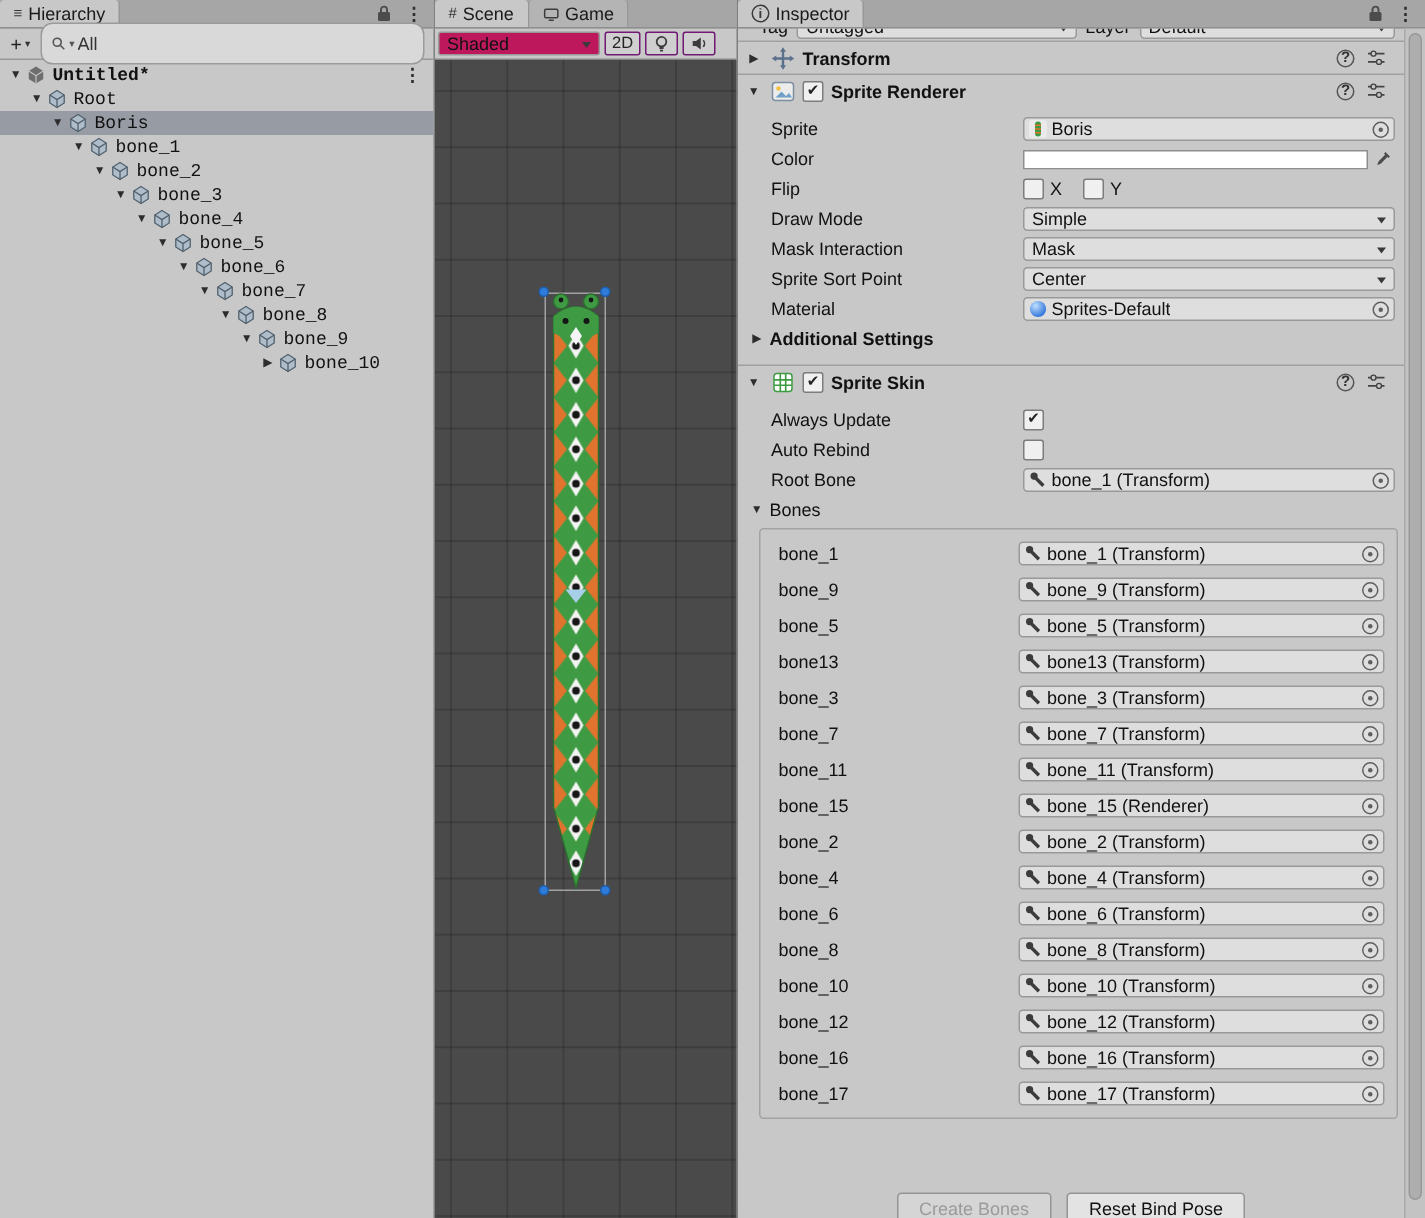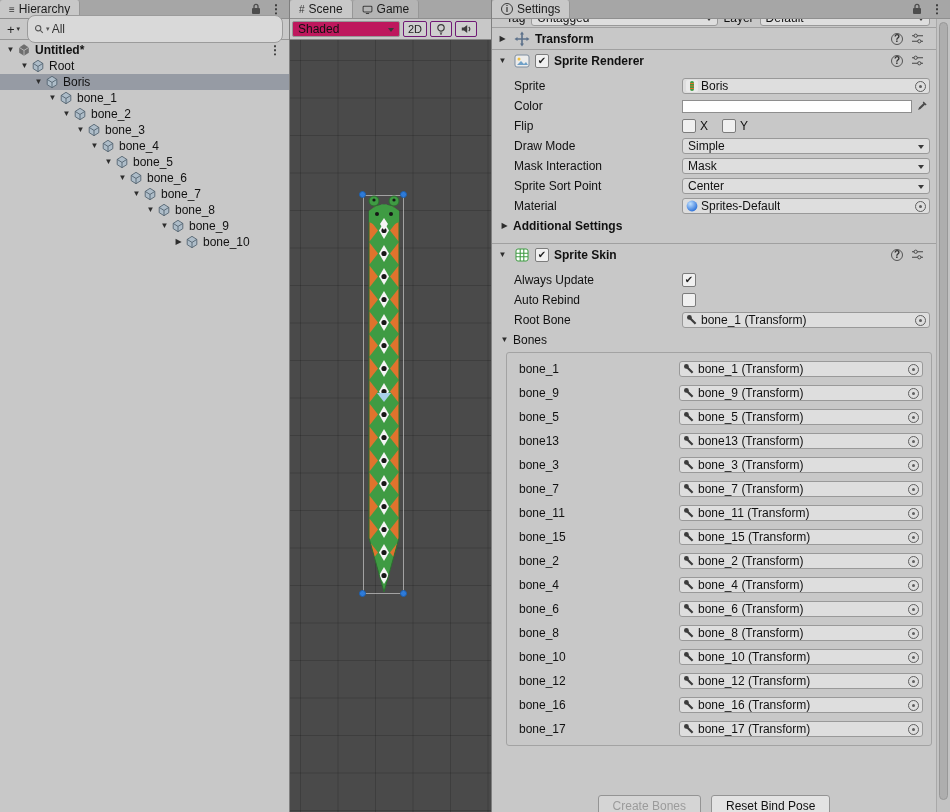--- a/index.html
+++ b/index.html
@@ -35,21 +35,21 @@
   .searchbox svg{width:10px;height:10px;flex:0 0 10px;}
   .searchbox input{border:none;background:transparent;outline:none;flex:1;min-width:0;font:12px "Liberation Sans",sans-serif;color:#333;padding:0;}
   .search-caret{font-size:7px;color:#555;}
   .tree{flex:1;overflow:hidden;padding-top:2px;}
   .tree-row{height:16px;display:flex;align-items:center;white-space:nowrap;}
   .tree-row.selected{background:var(--selection-row,#969ba4);}
   .tree-row.scene-row .t-label{font-weight:bold;}
   .t-arrow{width:13px;flex:0 0 13px;font-size:8px;color:#2d2d2d;text-align:center;line-height:1;}
   .t-icon{width:14px;height:14px;flex:0 0 14px;display:flex;}
   .t-icon svg{width:14px;height:14px;}
-  .t-label{margin-left:4px;}
+  .t-label{margin-left:4px;font-family:Liberation Mono, monospace;}
   .t-kebab{margin-left:auto;margin-right:8px;color:#2e2e2e;font-weight:bold;}
 
   
   .scene-toolbar{height:21px;flex:0 0 21px;border-bottom:1px solid #858585;display:flex;align-items:center;padding:0 2px;gap:3px;}
   .shading-dd{width:108px;height:16px;background:#be185d;border:1px solid #979797;border-radius:2px;display:flex;align-items:center;padding:0 5px;position:relative;}
   .tbtn{height:16px;min-width:22px;background:#cfcfcf;border:1px solid #701a75;border-radius:2px;display:flex;align-items:center;justify-content:center;padding:0 4px;font-size:11px;color:#222;}
   .tbtn svg{width:12px;height:12px;}
   .viewport{flex:1;position:relative;overflow:hidden;background:var(--scene-bg,#4a4a4a);
     background-image:linear-gradient(rgba(0,0,0,0.16) 1px,transparent 1px),
                      linear-gradient(90deg,rgba(0,0,0,0.16) 1px,transparent 1px);
@@ -335,21 +335,21 @@
       <div class="handle" style="left:110px;top:151px;"></div>
       <div class="handle" style="left:69px;top:550px;"></div>
       <div class="handle" style="left:110px;top:550px;"></div>
     </div>
   </div>
 
   <div class="panel" id="inspector">
     <div class="tabbar">
       <div class="tab active">
         <span class="info-icon">i</span>
-        <span>Settings</span>
+        <span>Inspector</span>
       </div>
       <div class="tabbar-spacer"></div>
       <div class="tabbar-icons">
         <span class="lock">
           <svg viewBox="0 0 10 12">
               <rect x="1" y="5" width="8" height="6" rx="1" fill="#4c4c4c"></rect>
               <path d="M3 5V3.4a2 2 0 0 1 4 0V5" fill="none" stroke="#4c4c4c" stroke-width="1.3"></path>
             </svg>
         </span>
         <span class="kebab">⋮</span>
@@ -655,21 +655,21 @@
             </div>
             <div class="bone-row">
               <span class="bone-label">bone_15</span>
               <div class="objf">
                 <span class="obj-icon">
                   <svg viewBox="0 0 12 12">
                     <circle cx="3.4" cy="3.4" r="2.4" fill="#3c3c3c"></circle>
                     <path d="M4.6 3.2 10.4 9l-1.6 1.6L3 4.8Z" fill="#3c3c3c"></path>
                   </svg>
                 </span>
-                <span class="obj-text">bone_15 (Transform)</span>
+                <span class="obj-text">bone_15 (Renderer)</span>
                 <span class="picker"></span>
               </div>
             </div>
             <div class="bone-row">
               <span class="bone-label">bone_2</span>
               <div class="objf">
                 <span class="obj-icon">
                   <svg viewBox="0 0 12 12">
                     <circle cx="3.4" cy="3.4" r="2.4" fill="#3c3c3c"></circle>
                     <path d="M4.6 3.2 10.4 9l-1.6 1.6L3 4.8Z" fill="#3c3c3c"></path>

